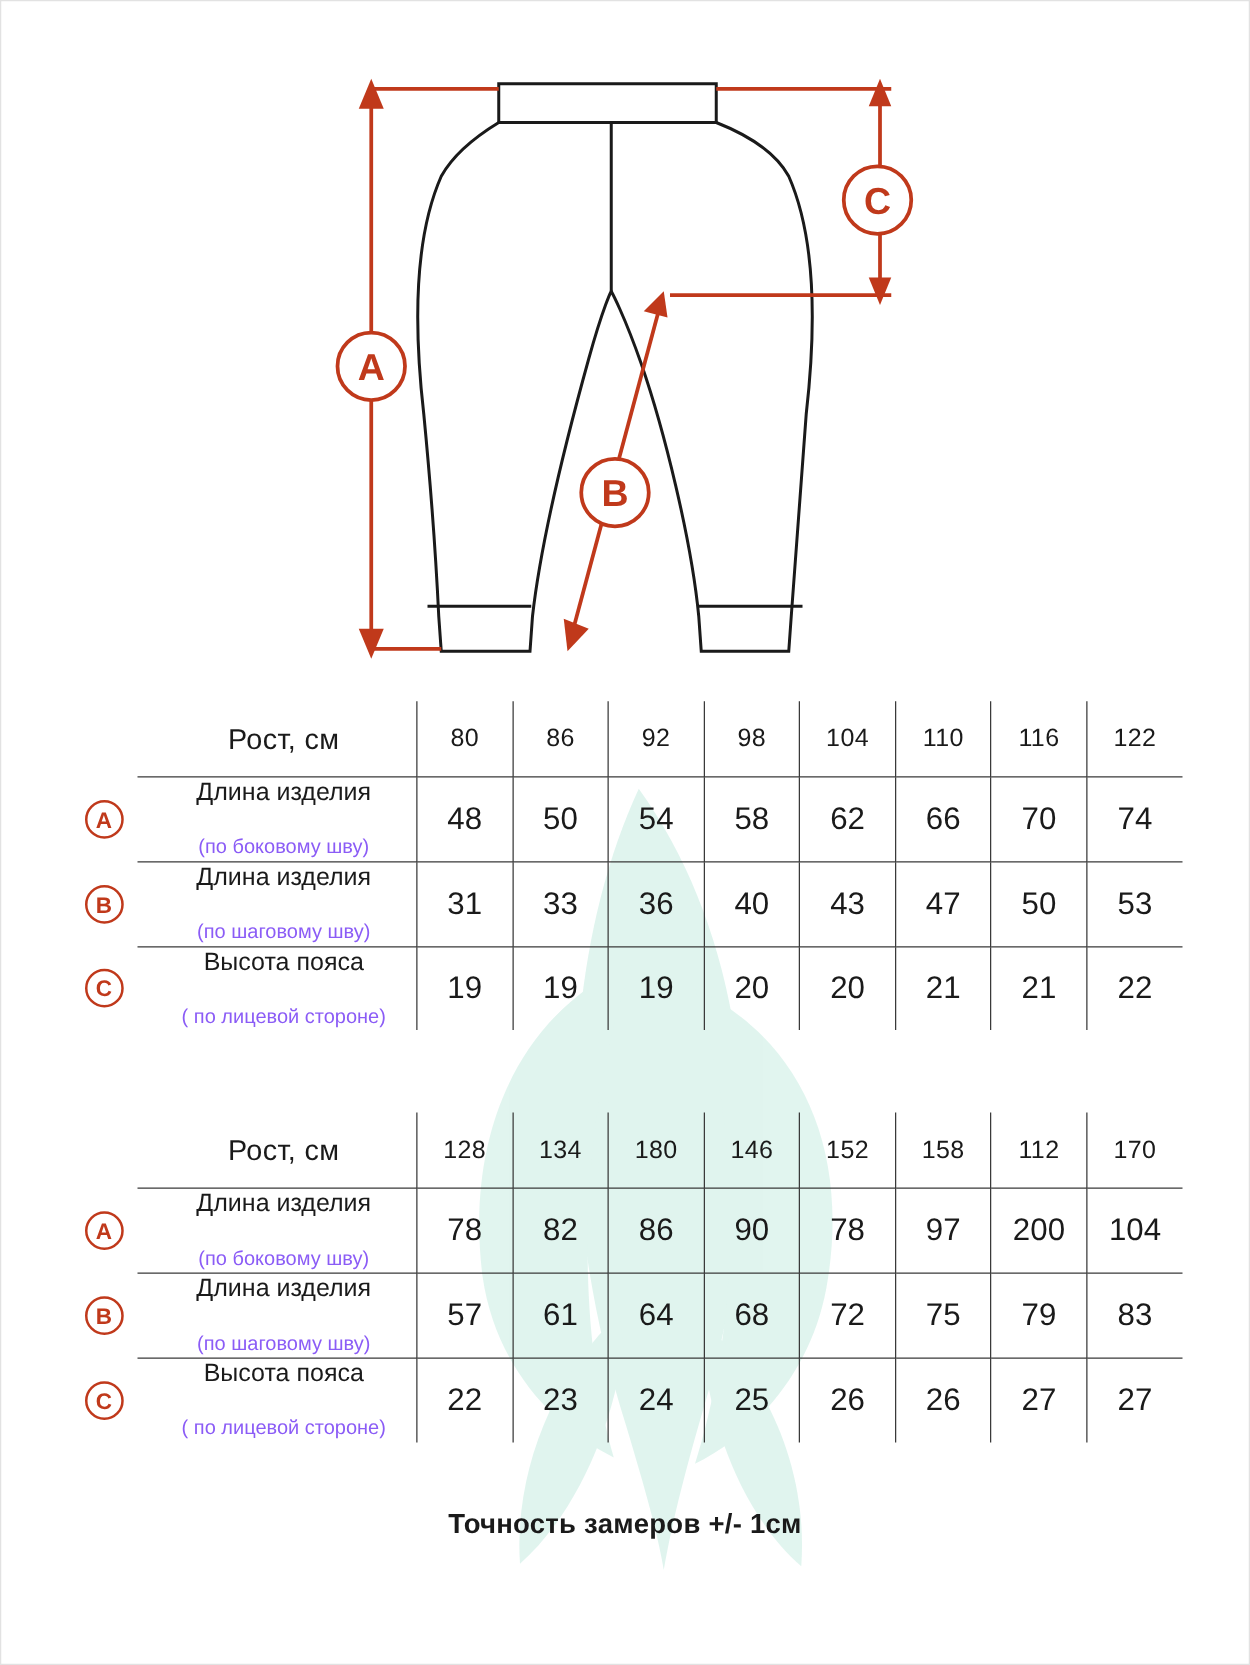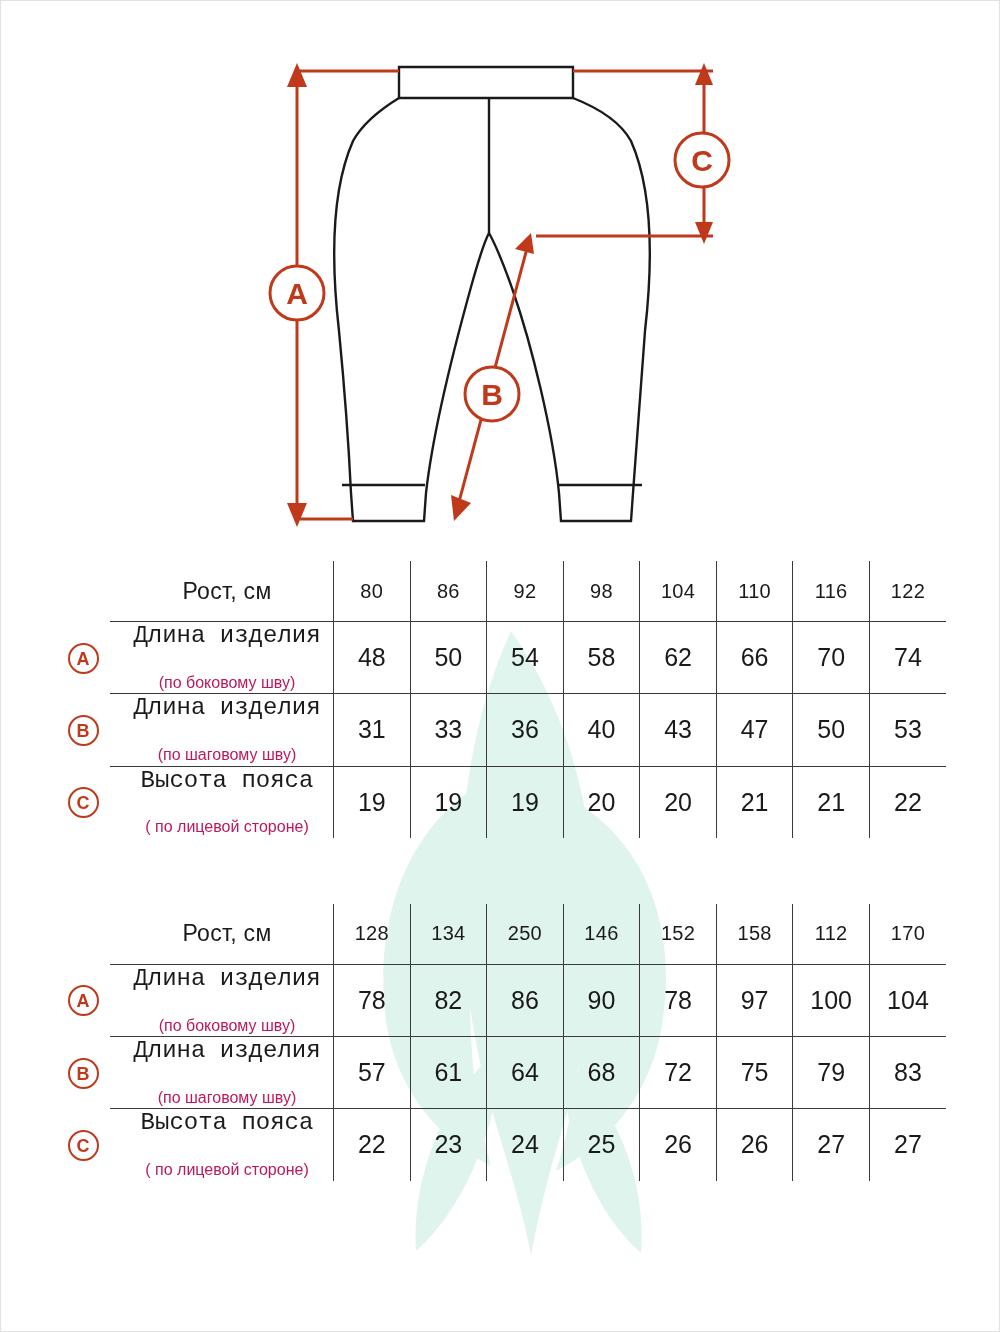--- a/index.html
+++ b/index.html
@@ -90,30 +90,29 @@
     letter-spacing: 0.3px;
   }
   .head-row th.name-cell {
     font-size: 23px;
   }
   .data-row td {
     height: 63px;
     font-size: 25px;
   }
   .m-title {
-    font-size: 24px;
+    font-size: 20px;
     line-height: 1.12;
     display: block;
-    font-family: Liberation Mono, monospace;
   }
   .m-sub {
     font-size: 16px;
     line-height: 1.15;
     display: block;
-    color: #be185d;
+    color: #8b5cf6;
     margin-top: 24px;
   }
   .circ {
     display: inline-block;
     width: 31px;
     height: 31px;
     line-height: 29px;
     border-radius: 50%;
     border: 2px solid #c0391b;
     color: #c0391b;
@@ -289,42 +288,42 @@
 
     <div class="table-gap"></div>
 
     <table class="size-table">
       <tbody>
           <tr class="head-row">
         <th class="lbl-cell"></th>
         <th class="name-cell">Рост, см</th>
         <th>128</th>
         <th>134</th>
-        <th>250</th>
+        <th>180</th>
         <th>146</th>
         <th>152</th>
         <th>158</th>
         <th>112</th>
         <th>170</th>
       </tr>
       <tr class="data-row">
         <td class="lbl-cell">
           <span class="circ">A</span>
         </td>
         <td class="name-cell">
           <span class="m-title">Длина изделия</span>
           <span class="m-sub">(по боковому шву)</span>
         </td>
         <td>78</td>
         <td>82</td>
         <td>86</td>
         <td>90</td>
         <td>78</td>
         <td>97</td>
-        <td>100</td>
+        <td>200</td>
         <td>104</td>
       </tr>
       <tr class="data-row">
         <td class="lbl-cell">
           <span class="circ">B</span>
         </td>
         <td class="name-cell">
           <span class="m-title">Длина изделия</span>
           <span class="m-sub">(по шаговому шву)</span>
         </td>
@@ -350,14 +349,15 @@
         <td>24</td>
         <td>25</td>
         <td>26</td>
         <td>26</td>
         <td>27</td>
         <td>27</td>
       </tr>
     </tbody>
       </table>
 
+    <div class="footnote">Точность замеров +/- 1см</div>
   </div>
 </div>
 
 </body></html>

